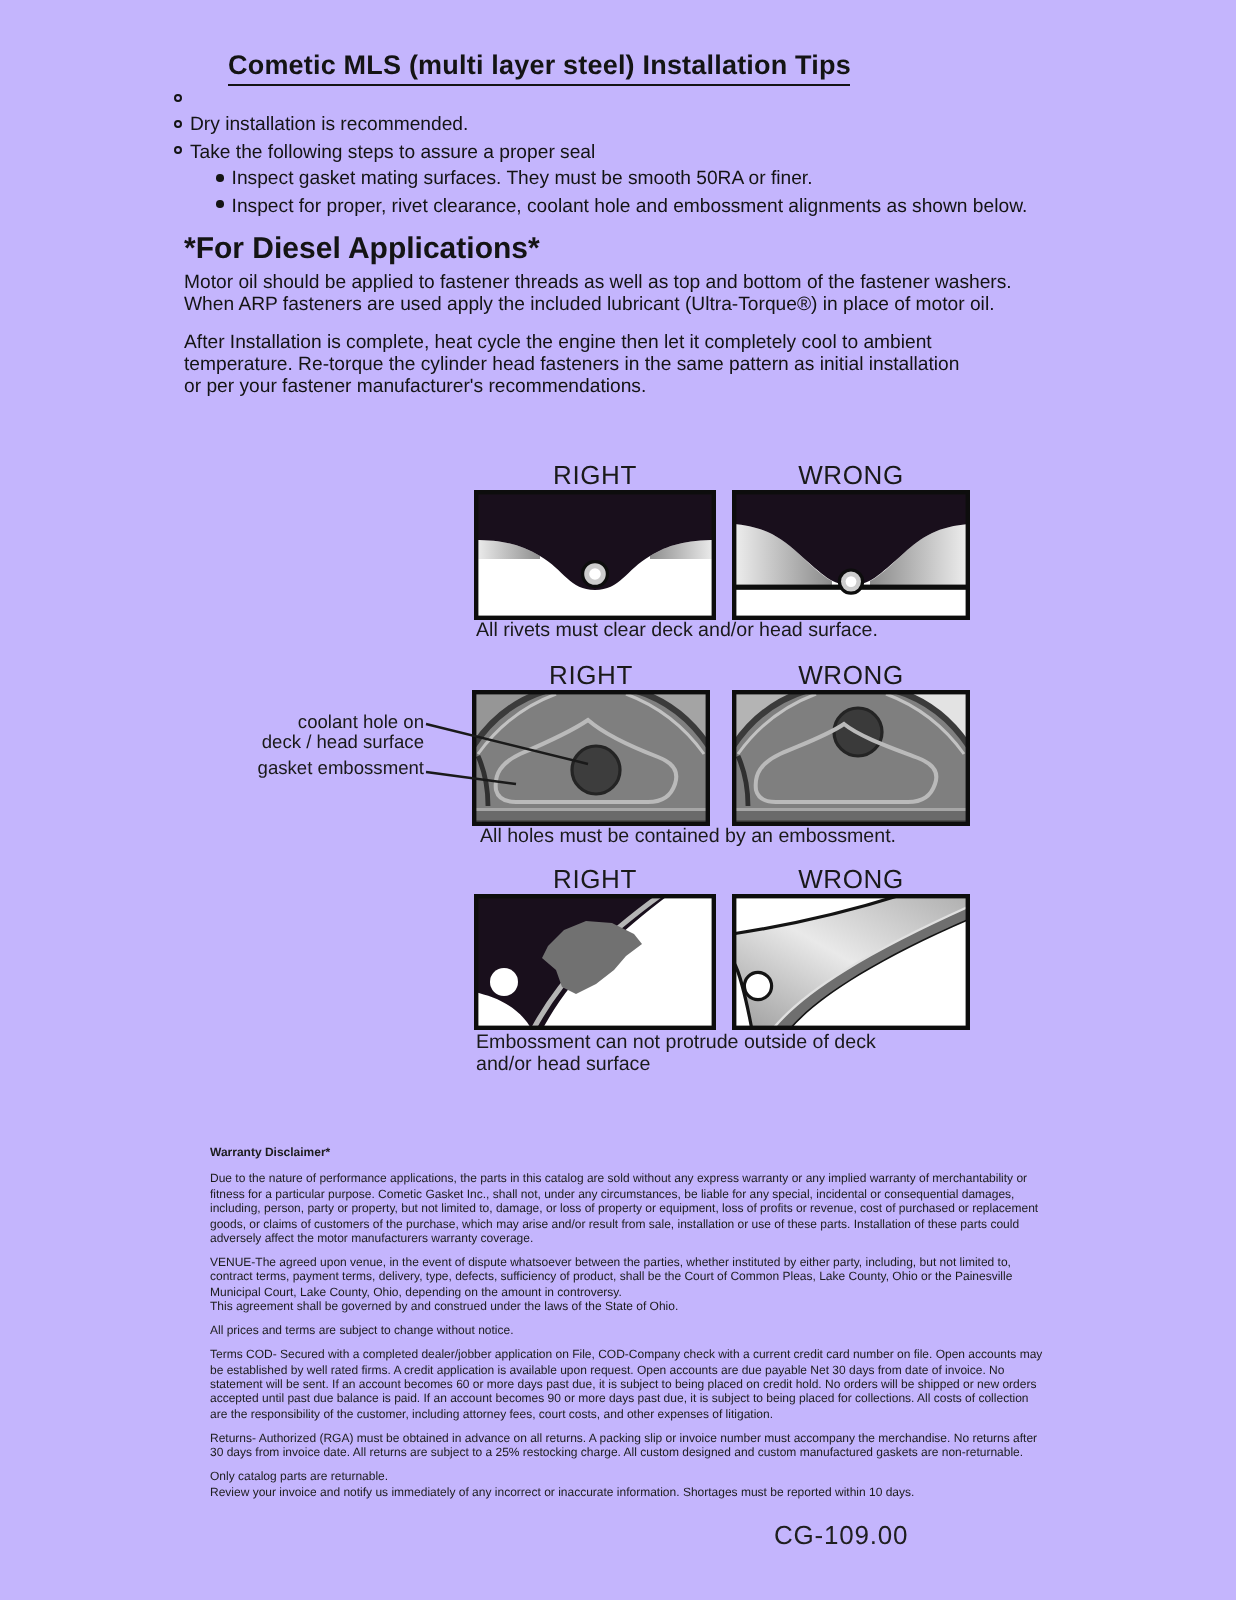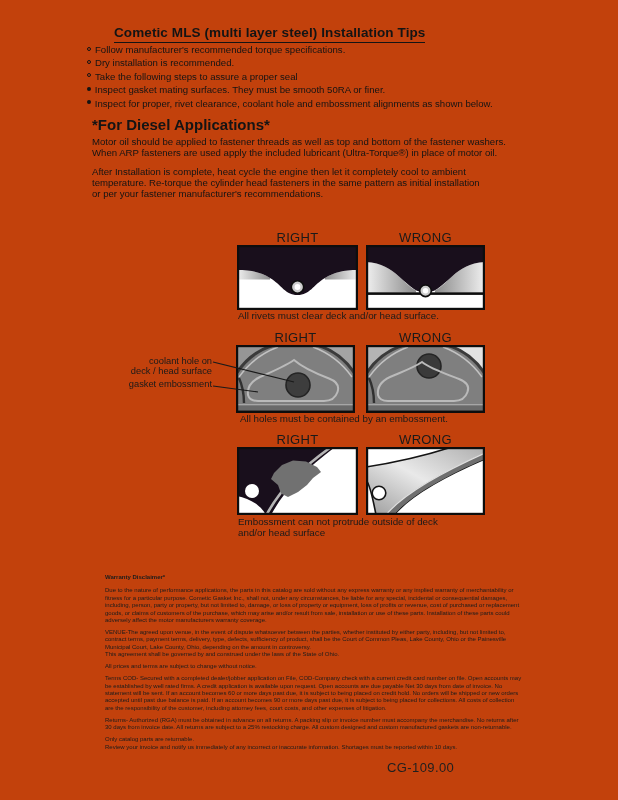--- a/index.html
+++ b/index.html
@@ -1,31 +1,31 @@
 <!DOCTYPE html>
 <html><head>
 <meta charset="utf-8">
 <style>
   html,body { margin:0; padding:0; background:#ffffff; }
   .page {
-    position:relative; width:618px; height:800px; background:#c2410c;
+    position:relative; width:618px; height:800px; background:#c4b5fd;
     font-family:"Liberation Sans", sans-serif; color:#141414; overflow:hidden;
   }
   .abs { position:absolute; }
   .title {
     font-size:13.5px; font-weight:bold; letter-spacing:0.1px;
     border-bottom:1.5px solid #141414; padding-bottom:1.5px; white-space:nowrap;
   }
   .bullets { font-size:9.6px; line-height:13.4px; width:460px; }
   .brow { display:flex; align-items:flex-start; height:13.4px; }
   .bo { box-sizing:border-box; width:4px; height:4px; border:1px solid #141414;
         border-radius:50%; margin:3.5px 4px 0 0; flex:none; }
   .bf { width:3.8px; height:3.8px; background:#141414; border-radius:50%;
         margin:3.6px 4px 0 0; flex:none; }
-  .sub { }
+  .sub { margin-left:21px; }
   .h2 { font-size:15px; font-weight:bold; white-space:nowrap; }
   .para { font-size:9.6px; line-height:11.2px; white-space:pre-line; width:460px; }
   .dlabel { font-size:13px; text-align:center; letter-spacing:0.3px; color:#1a1a1a; }
   .dcap { font-size:9.8px; line-height:10.6px; white-space:pre-line; color:#1a1a1a; width:260px; }
   .anno { font-size:9.3px; line-height:10px; text-align:right; white-space:pre-line; color:#1a1a1a; }
   .dbox { position:absolute; display:block; }
   .warr { width:424px; font-size:6px; line-height:7.4px; color:#1c1c1c; }
   .warr p { margin:0 0 4.6px 0; white-space:pre-line; }
   .whead { font-weight:bold; margin-bottom:6px !important; }
   .footer-code { font-size:13px; letter-spacing:0.4px; color:#1f1f1f; }
@@ -33,21 +33,20 @@
 </head>
 <body>
 
 <div class="page">
 
   <div class="abs title" style="left:114px;top:25px">Cometic MLS (multi layer steel) Installation Tips</div>
 
   <div class="abs bullets" style="left:87px;top:43px">
     <div class="brow">
       <span class="bo"></span>
-      <span>Follow manufacturer's recommended torque specifications.</span>
     </div>
     <div class="brow">
       <span class="bo"></span>
       <span>Dry installation is recommended.</span>
     </div>
     <div class="brow">
       <span class="bo"></span>
       <span>Take the following steps to assure a proper seal</span>
     </div>
     <div class="brow sub">

